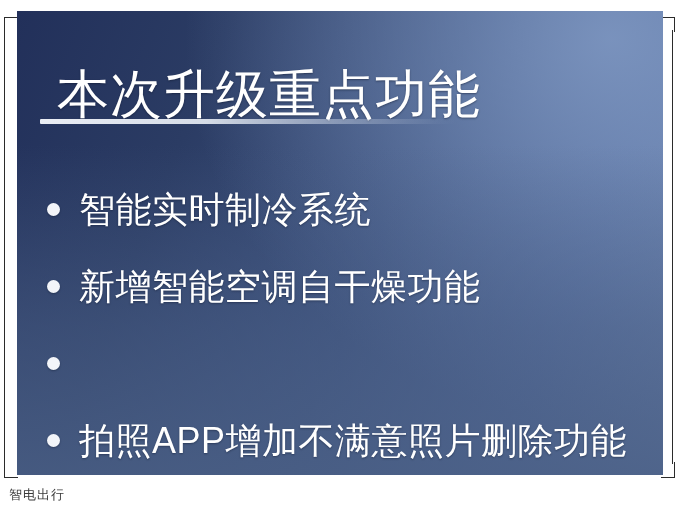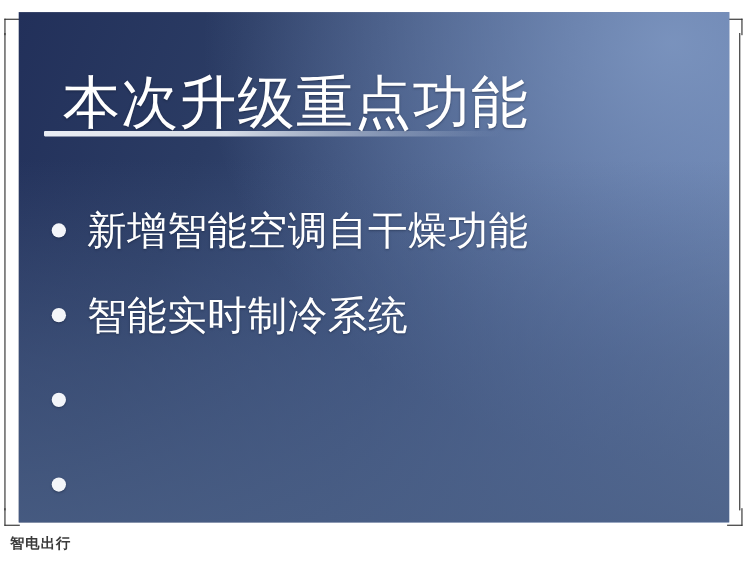--- a/index.html
+++ b/index.html
@@ -157,21 +157,21 @@
   }
 
   
   #watermark {
     position: absolute;
     left: 9px;
     top: 487px;
     font-family: "DejaVu Serif", "Liberation Serif", serif;
     font-size: 13px;
     line-height: 16px;
-    font-weight: 700;
+    font-weight: 400;
     color: #3a3a3a;
     letter-spacing: 1px;
   }
 </style>
 </head>
 <body>
 
 <div id="page">
 
   <div class="bracket bracket-tl"></div>
@@ -184,34 +184,35 @@
   <div id="slide">
 
     <div id="slide-title">本次升级重点功能</div>
 
     <div id="title-divider"></div>
 
     <div id="bullet-list">
 
       <div class="bullet-row">
         <span class="bullet-dot"></span>
+        <span class="bullet-text">智能实时制冷系统</span>
+      </div>
+
+      <div class="bullet-row">
+        <span class="bullet-dot"></span>
         <span class="bullet-text">新增智能空调自干燥功能</span>
       </div>
 
       <div class="bullet-row">
         <span class="bullet-dot"></span>
-        <span class="bullet-text">智能实时制冷系统</span>
-      </div>
-
-      <div class="bullet-row">
-        <span class="bullet-dot"></span>
-      </div>
-
-      <div class="bullet-row">
-        <span class="bullet-dot"></span>
+      </div>
+
+      <div class="bullet-row">
+        <span class="bullet-dot"></span>
+        <span class="bullet-text">拍照APP增加不满意照片删除功能</span>
       </div>
 
     </div>
   </div>
 
   <div id="watermark">智电出行</div>
 
 </div>
 
 </body></html>

